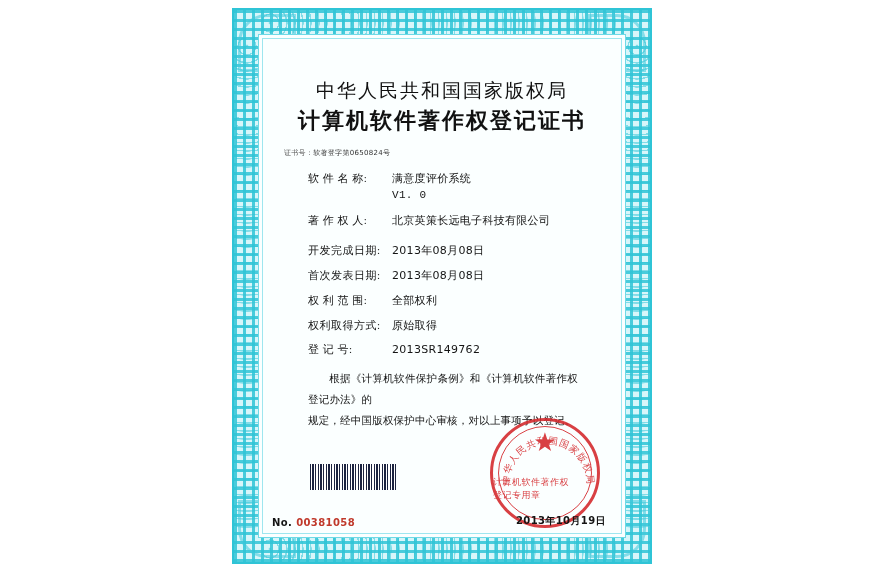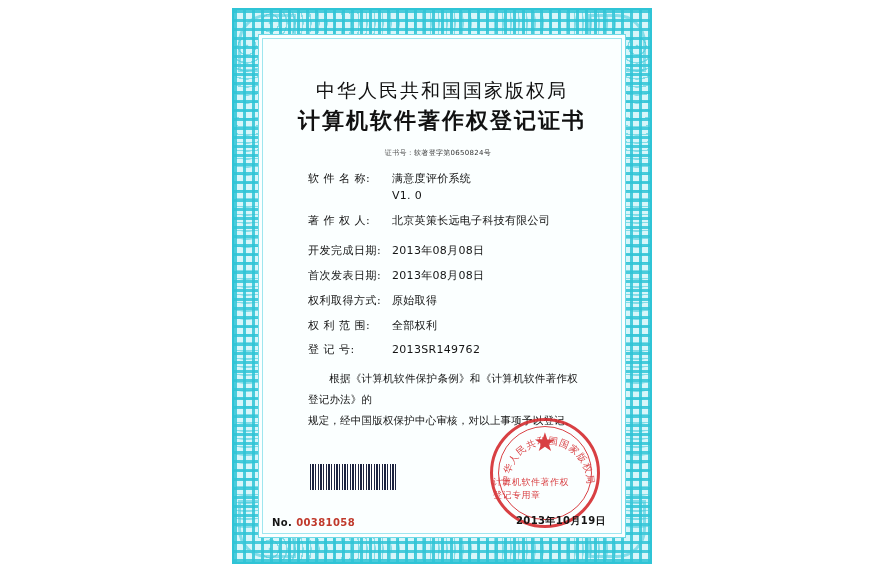--- a/index.html
+++ b/index.html
@@ -109,21 +109,21 @@
   }
   .main-title {
     text-align: center;
     font-size: 22px;
     letter-spacing: 2px;
     color: #111;
     margin-top: 2px;
     font-weight: 600;
   }
   .cert-no-line {
-    text-align: center;
+    text-align: left;
     font-size: 7px;
     color: #333;
     margin-top: 12px;
     padding-right: 8px;
     letter-spacing: .3px;
   }
   .cert-no-line .cn-label { color: #555; }
 
   .fields {
     margin-top: 14px;
@@ -135,28 +135,30 @@
     display: flex;
     align-items: flex-start;
     margin-bottom: 11px;
     line-height: 1.25;
   }
   .field-label {
     width: 84px;
     flex: 0 0 84px;
     letter-spacing: .5px;
     white-space: nowrap;
+    font-family: Liberation Serif, serif;
   }
   .field-value {
     flex: 1;
     letter-spacing: .3px;
   }
   .field-value .sub {
     display: block;
     margin-top: 3px;
+    font-family: Liberation Mono, monospace;
   }
   .gap-row { height: 6px; }
 
   .statement {
     margin-top: 8px;
     padding: 0 22px 0 24px;
     font-size: 10.5px;
     line-height: 2.0;
     color: #141414;
     text-align: justify;
@@ -299,27 +301,27 @@
         <div class="field-label">开发完成日期:</div>
         <div class="field-value">2013年08月08日</div>
       </div>
 
       <div class="field-row">
         <div class="field-label">首次发表日期:</div>
         <div class="field-value">2013年08月08日</div>
       </div>
 
       <div class="field-row">
+        <div class="field-label">权 利 范 围:</div>
+        <div class="field-value">全部权利</div>
+      </div>
+
+      <div class="field-row">
         <div class="field-label">权利取得方式:</div>
         <div class="field-value">原始取得</div>
-      </div>
-
-      <div class="field-row">
-        <div class="field-label">权 利 范 围:</div>
-        <div class="field-value">全部权利</div>
       </div>
 
       <div class="field-row">
         <div class="field-label">登 记 号:</div>
         <div class="field-value">2013SR149762</div>
       </div>
 
     </div>
 
     <div class="statement">

